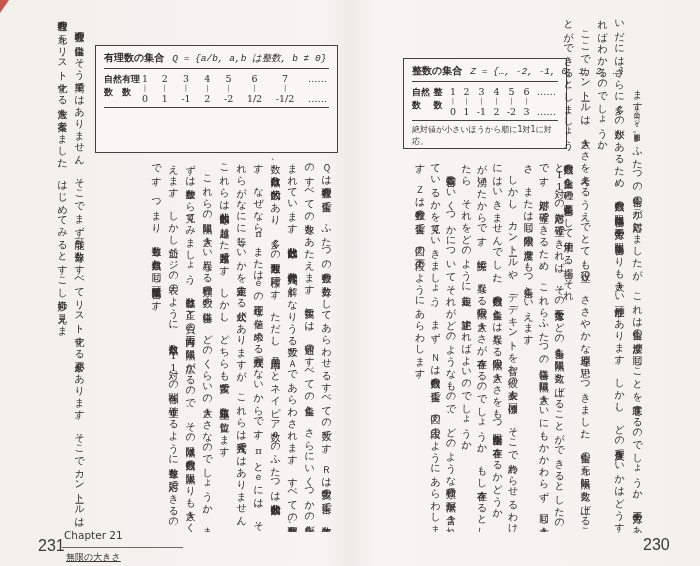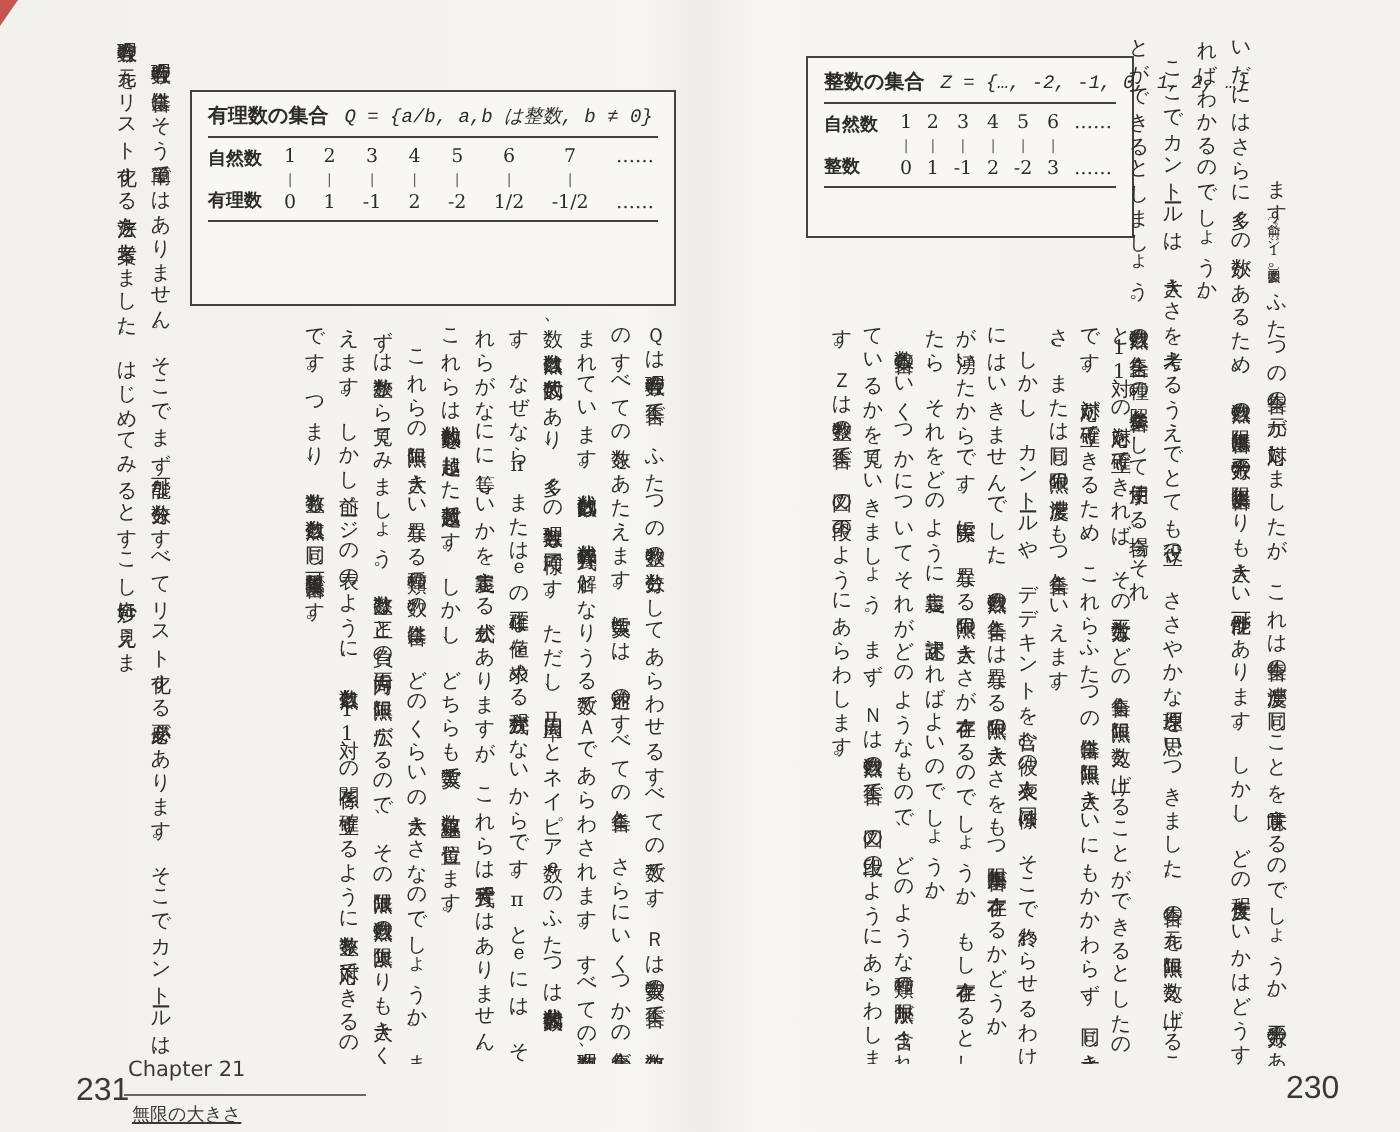--- a/index.html
+++ b/index.html
@@ -36,34 +36,34 @@
   #lp-cols-below{left:88px;top:157px;width:247px;height:375px;}
   #lp-cols-outer{left:46px;top:13px;width:42px;height:520px;}
   .warichu{font-size:6.5px;letter-spacing:0;}
   
   .fig-box{
     position:absolute;box-sizing:border-box;
     border:1.5px solid #45423e;background:#f8f7f3;
     padding:5px 8px 4px;
   }
   #fig-rational{left:95px;top:45px;width:243px;height:108px;}
-  #fig-integer{left:403px;top:28px;width:164px;height:91px;}
+  #fig-integer{left:403px;top:58px;width:164px;height:91px;}
   .fig-title{
     display:flex;gap:8px;align-items:baseline;
     border-bottom:1.3px solid #45423e;padding-bottom:3px;
     font-size:10px;white-space:nowrap;
   }
   .fig-title-label{font-weight:bold;}
   .fig-title-formula{font-family:Liberation Mono, monospace;font-style:italic;font-size:9.5px;}
   .fig-table{
     display:flex;align-items:stretch;
     padding:4px 0 3px;border-bottom:1px solid #45423e;
   }
   .fig-row-labels{
-    display:flex;flex-direction:column;justify-content:space-between;
+    display:flex;flex-direction:row;justify-content:space-between;
     font-size:9px;font-weight:bold;width:36px;flex:none;
   }
   .fig-row-labels .spacer{height:8px;}
   .fig-pairs{flex:1;display:flex;justify-content:space-between;padding:0 2px;}
   .pair-col{
     display:flex;flex-direction:column;align-items:center;justify-content:space-between;
     font-family:"DejaVu Serif","Liberation Serif",serif;font-size:9.5px;
   }
   .pair-bar{font-size:7px;line-height:9px;color:#55524e;}
   .fig-caption{font-size:8px;line-height:1.5;padding-top:3px;color:#3a3833;}
@@ -136,20 +136,21 @@
               <span class="pair-bottom">3</span>
             </div>
 
             <div class="pair-col">
               <span class="pair-top">……</span>
               <span class="pair-bar"></span>
               <span class="pair-bottom">……</span>
             </div>
           </div>
       </div>
+      <div class="fig-caption">絶対値が小さいほうから順に1対1に対応。</div>
     </div>
 
     <div class="vtext" id="rp-cols-right">
       <span>ます</span><span class="warichu">〔前ページ1図参照〕</span><span>。ふたつの集合の元が対応しましたが、これは集合の濃度が同じことを意味するのでしょうか。平方数のあいだにはさらに多くの数があるため、自然数の無限集合は平方数の無限集合よりも大きい可能性があります。しかし、どの程度大きいかはどうすればわかるのでしょうか。
 　ここでカントールは、大きさを考えるうえでとても役立つ、ささやかな原理を思いつきました。集合の元を無限に数え上げることができるとしましょう。自然数の集合を一種の参照集合として使用する場合、それ</span>
     </div>
 
     <div class="vtext" id="rp-cols-below">と1対1の対応を確立できれば、その平方数などの集合も無限に数え上げることができるとしたのです。対応が確立できるため、これらふたつの集合は無限に大きいにもかかわらず、同じ大きさ、または同じ無限の濃度をもつ集合といえます。
 　しかし、カントールや、デデキントを含む彼の友人や同僚は、そこで終わらせるわけにはいきませんでした。自然数の集合とは異なる無限の大きさをもつ無限集合が存在するかどうか、疑問が湧いたからです。実際に、異なる無限の大きさが存在するのでしょうか。もし存在するとしたら、それをどのように定義し、記述すればよいのでしょうか。
 　数集合のいくつかについてそれがどのようなもので、どのような種類の無限が含まれているかを見ていきましょう。まず、Ｎは自然数の集合で、図の上段のようにあらわします。Ｚは整数の集合で、図の下段のようにあらわします。</div>

